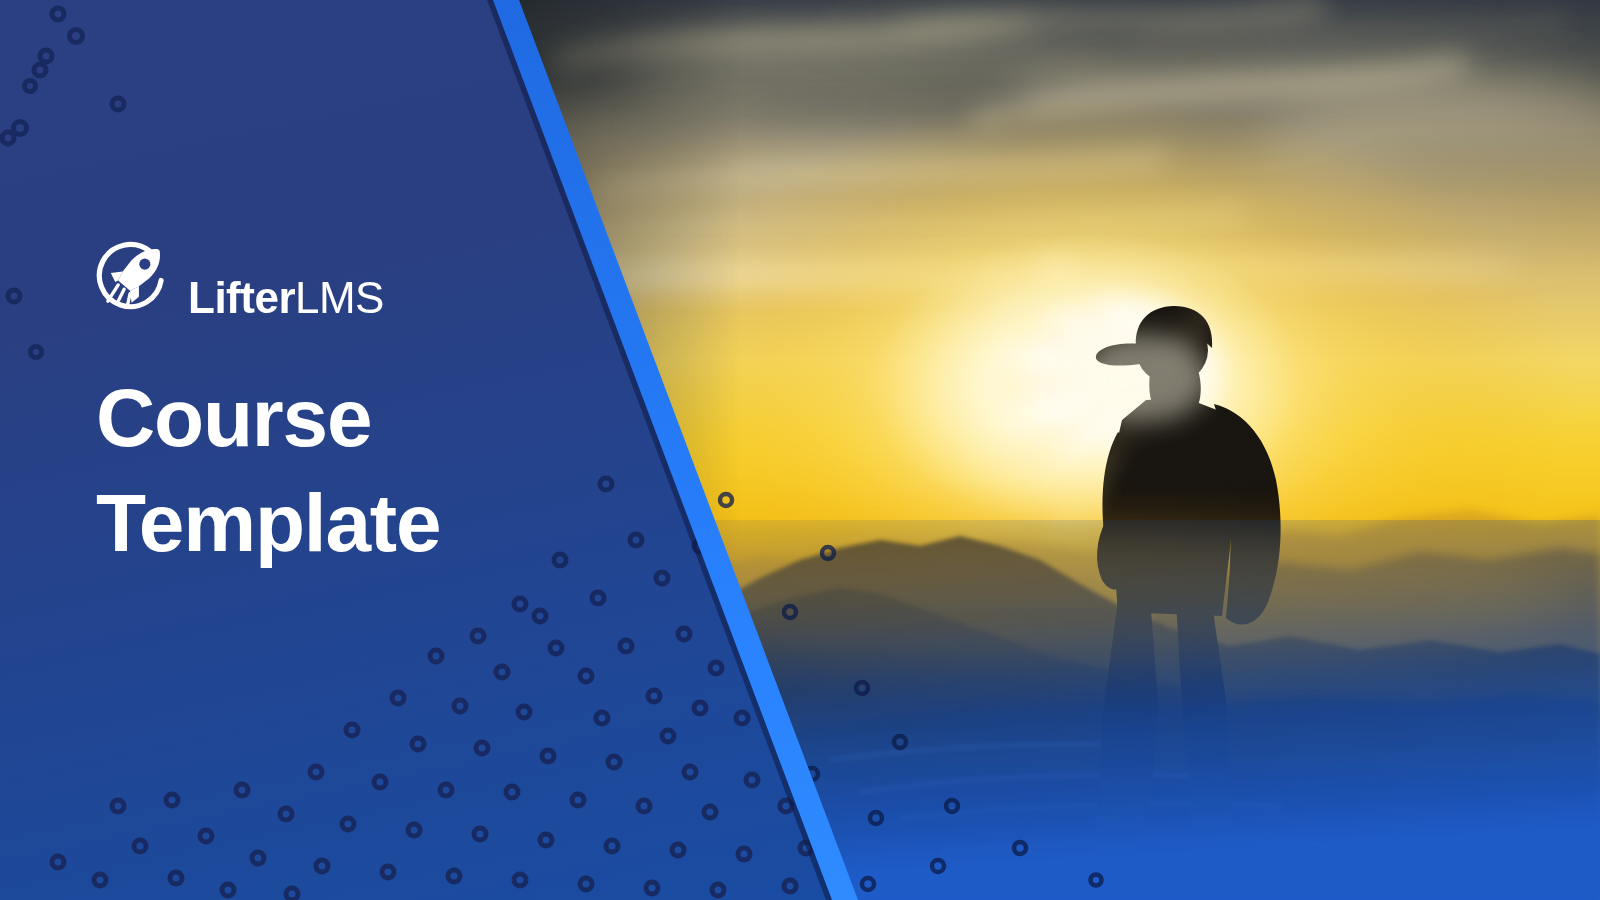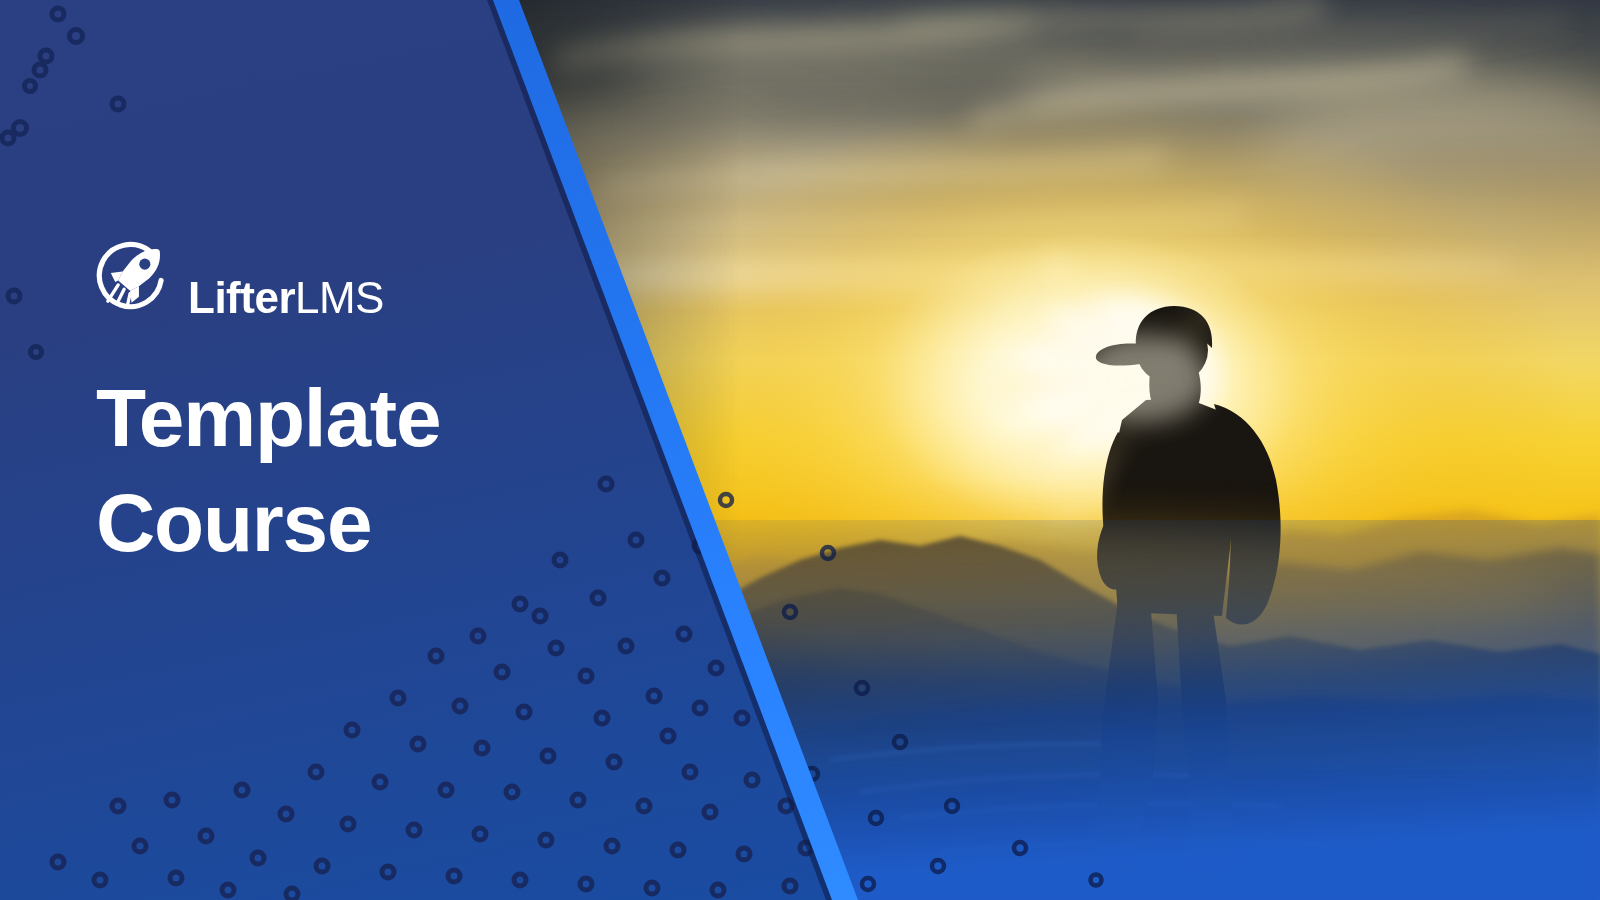--- a/index.html
+++ b/index.html
@@ -461,19 +461,19 @@
             <path d="M46,74 L42,92"></path>
           </g>
         </svg>
       </span>
       <span class="wordmark">
         <span class="bold">Lifter</span><span class="light">LMS</span>
       </span>
     </div>
 
     <h1 class="headline">
+      <span class="line">Course</span>
       <span class="line">Template</span>
-      <span class="line">Course</span>
     </h1>
 
   </div>
 
 </div>
 
 </body></html>

